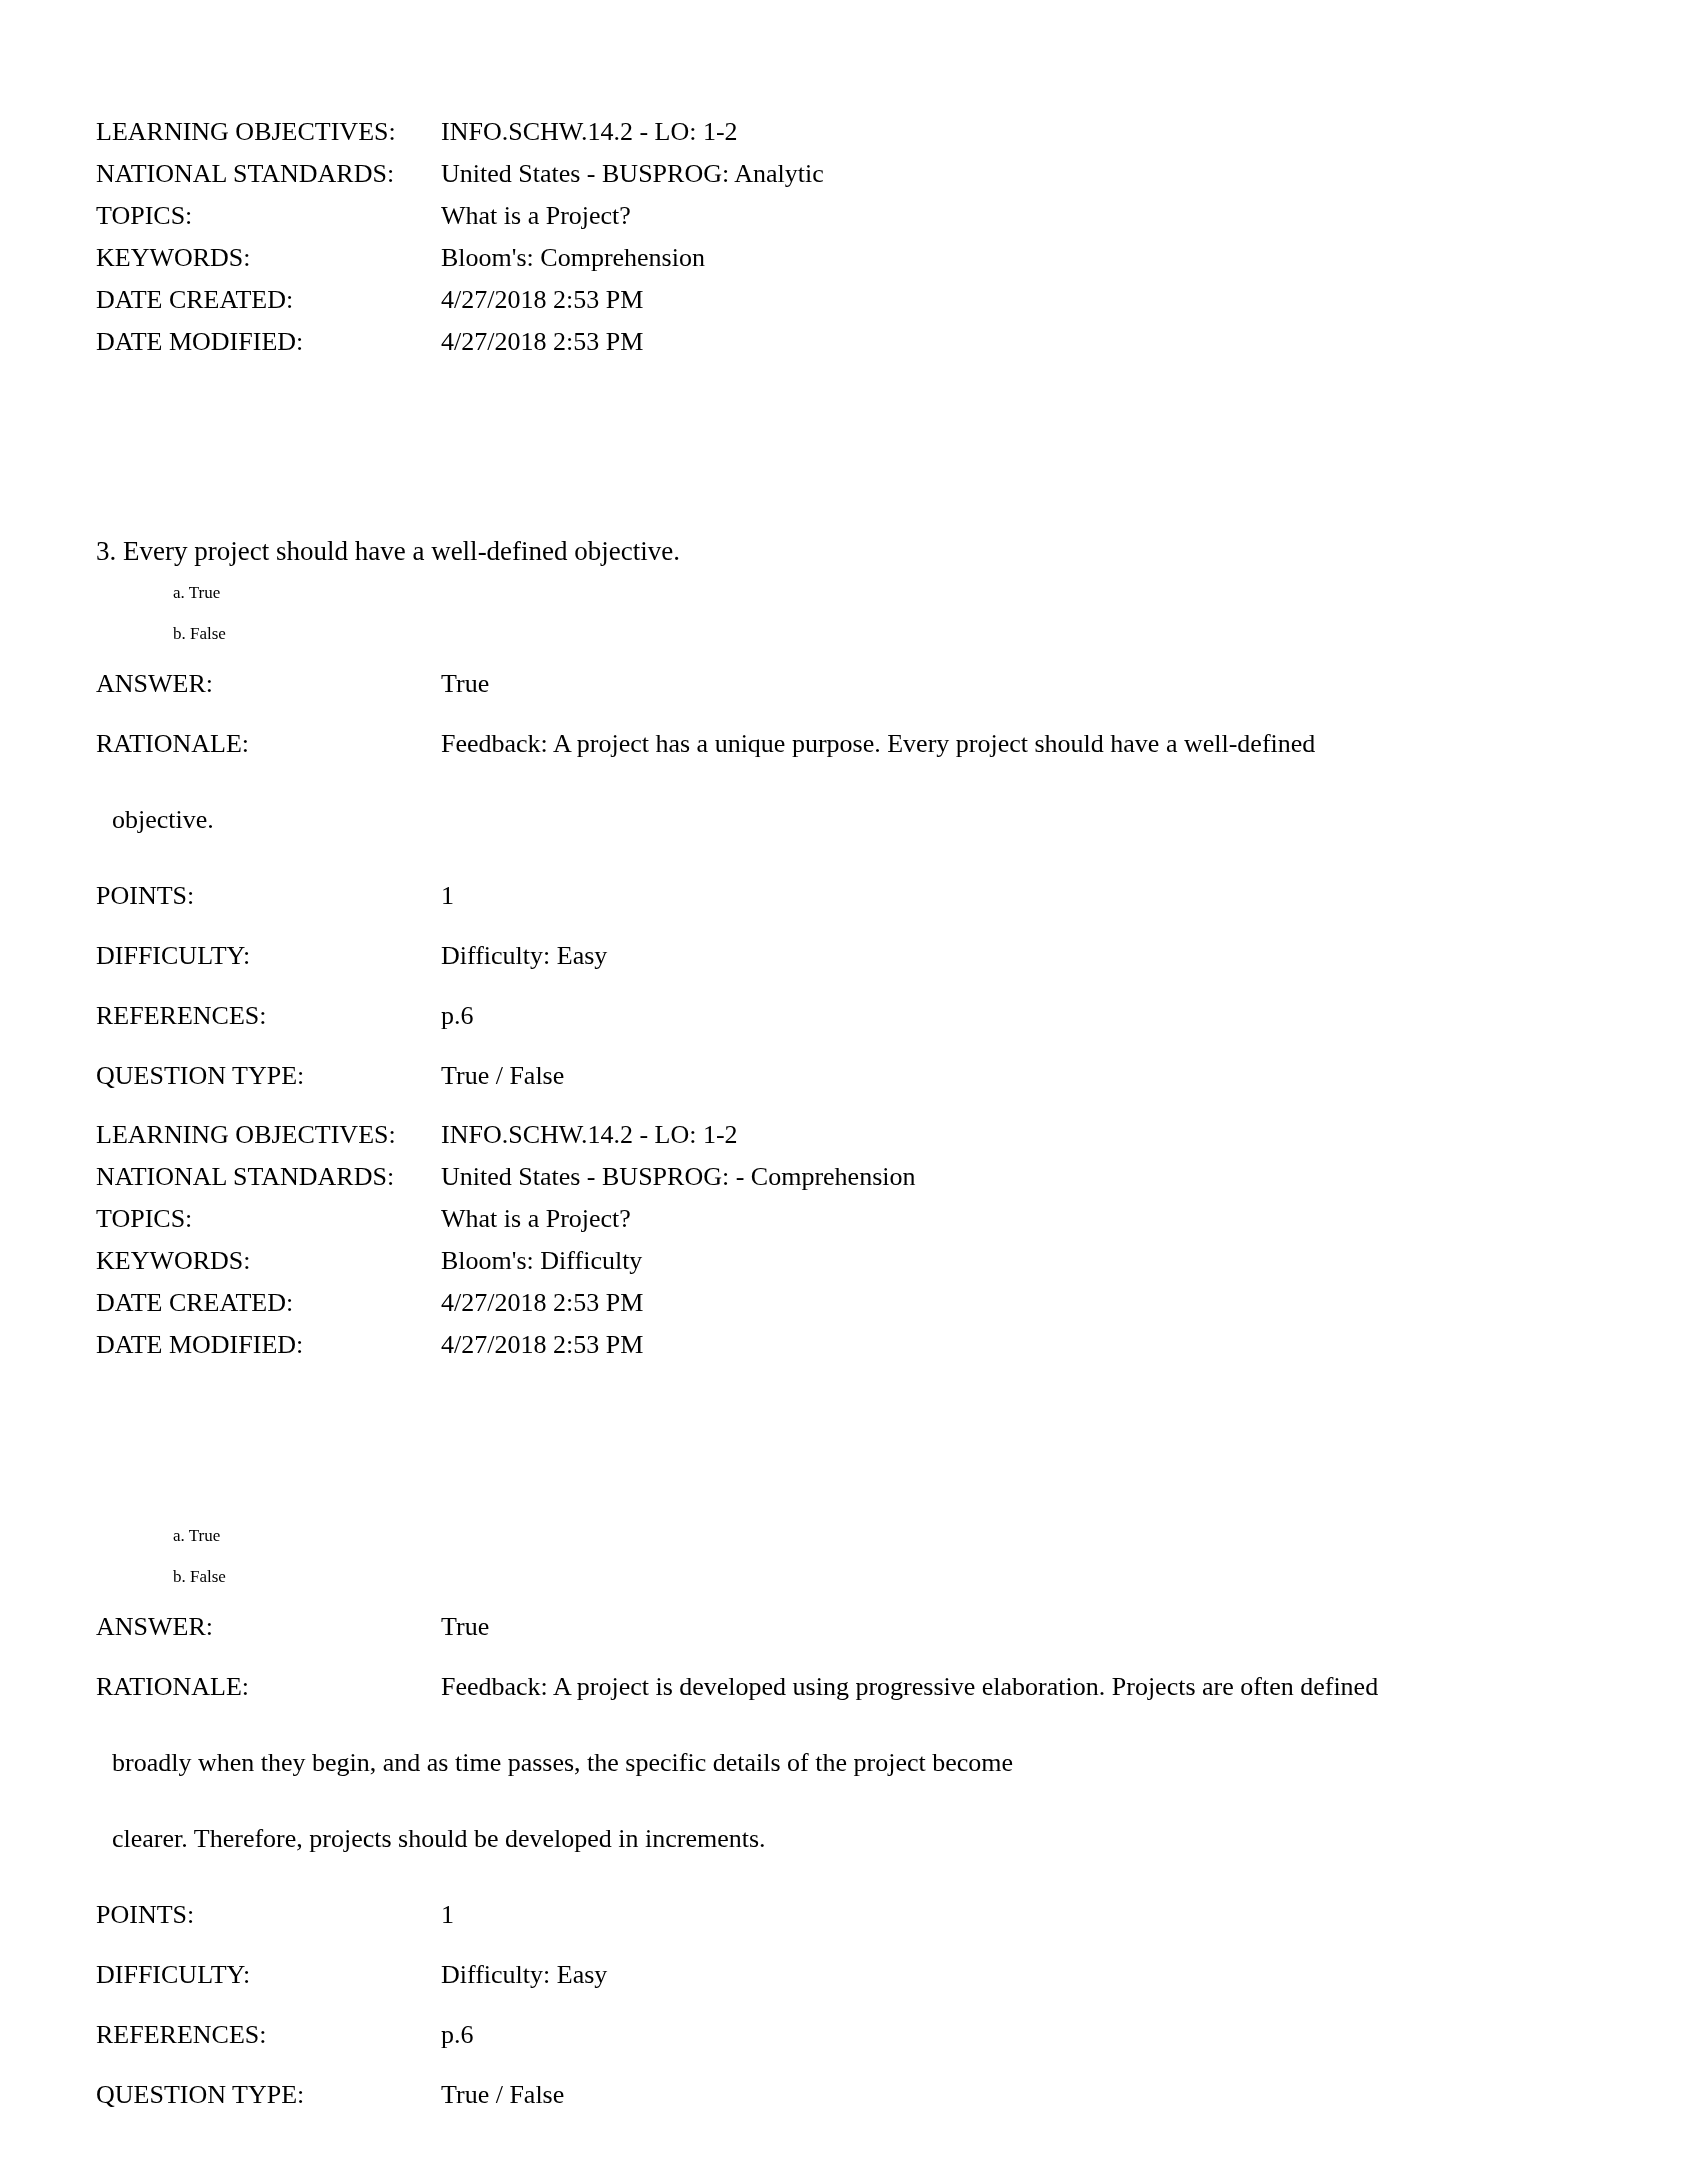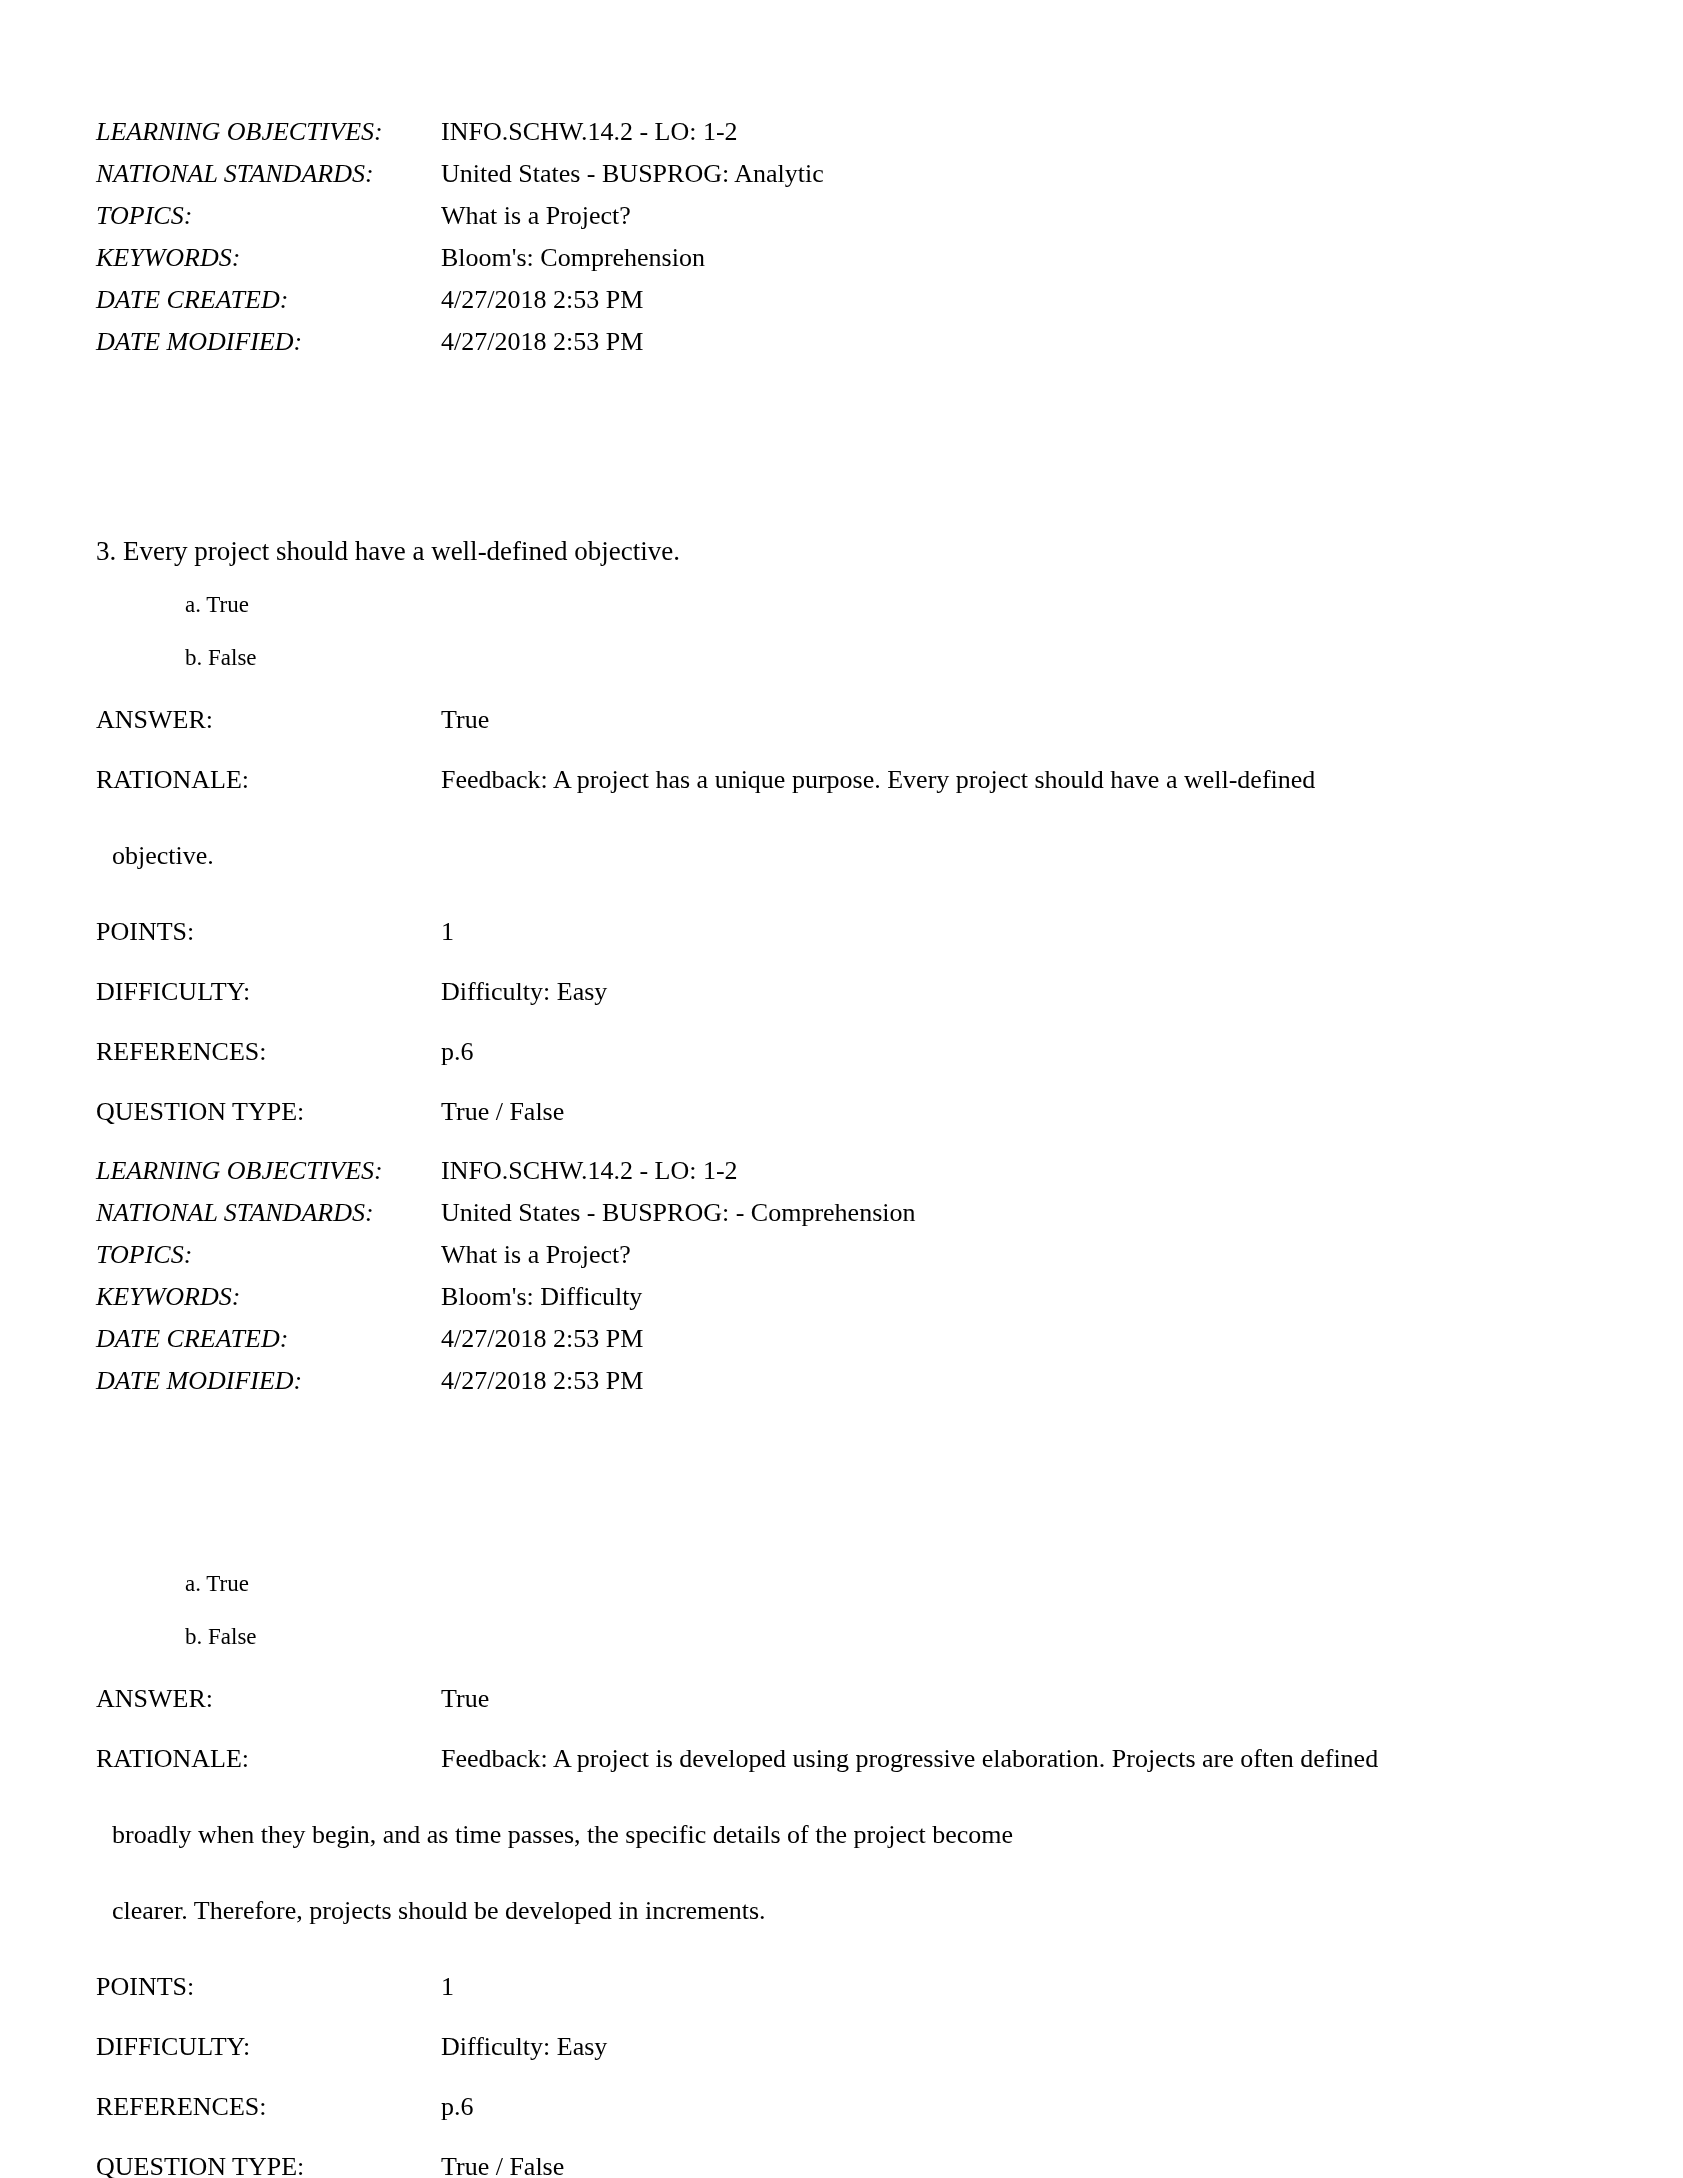--- a/index.html
+++ b/index.html
@@ -39,43 +39,42 @@
     table-layout: fixed;
   }
   .meta-table td {
     padding: 0;
     vertical-align: top;
     font-size: 26px;
     line-height: 42px;
     white-space: nowrap;
   }
   .meta-table td.label {
-    font-style: italic;
     width: 345px;
     margin-left: 12px;
   }
   .meta-table td.value {
     font-style: normal;
   }
   .meta-table.wide-label td.label { width: 345px; }
 
   
   .question-block {
     margin-top: 0;
   }
   .q-stem {
     font-size: 27px;
     line-height: 41px;
     margin: 0;
     white-space: nowrap;
   }
   .q-option {
-    font-size: 23px;
+    font-size: 17px;
     line-height: 41px;
-    margin: 12px;
+    margin: 0;
     padding-left: 77px;
     white-space: nowrap;
   }
 
   
   .field-table {
     border-collapse: collapse;
     width: 1445px;
     table-layout: fixed;
   }

